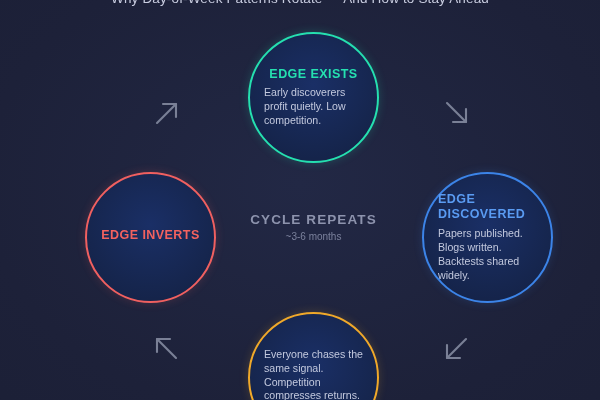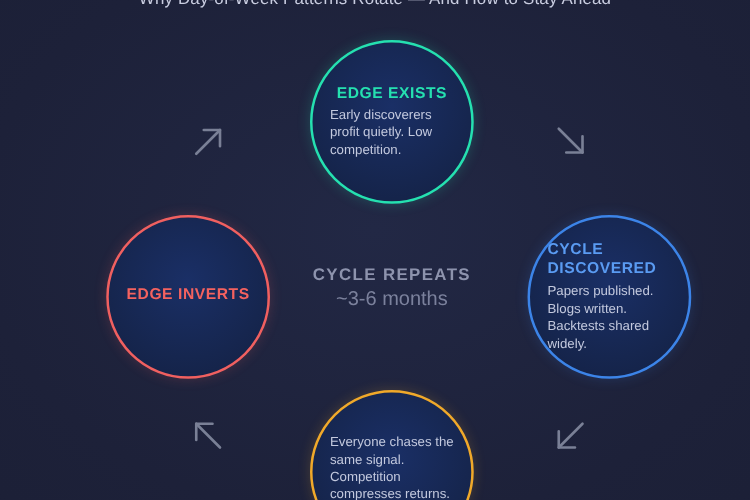--- a/index.html
+++ b/index.html
@@ -98,21 +98,21 @@
   }
   .center .c-main {
     font-size:13.5px;
     font-weight:700;
     letter-spacing:1.1px;
     color:#8d93ad;
     text-align:center;
   }
   .center .c-sub {
     margin-top:4px;
-    font-size:16px;
+    font-size:10px;
     font-weight:400;
     color:#7b melhores;
     color:#7b819c;
   }
   
   .arrow {
     position:absolute;
     width:34px; height:34px;
     color:#7a8096;
   }
@@ -128,21 +128,21 @@
 <div id="stage">
 
   <div class="title">Why Day-of-Week Patterns Rotate — And How to Stay Ahead</div>
 
   <div class="node" id="node-exists">
     <div class="n-title">EDGE EXISTS</div>
     <div class="n-desc">Early discoverers profit quietly. Low competition.</div>
   </div>
 
   <div class="node" id="node-discovered">
-    <div class="n-title">CYCLE DISCOVERED</div>
+    <div class="n-title">EDGE DISCOVERED</div>
     <div class="n-desc">Papers published. Blogs written. Backtests shared widely.</div>
   </div>
 
   <div class="node" id="node-crowding">
     <div class="n-inner" style="display:flex;flex-direction:column;align-items:center;">
       <div class="n-desc">Everyone chases the same signal. Competition compresses returns.</div>
     </div>
   </div>
 
   <div class="node" id="node-inverts">

